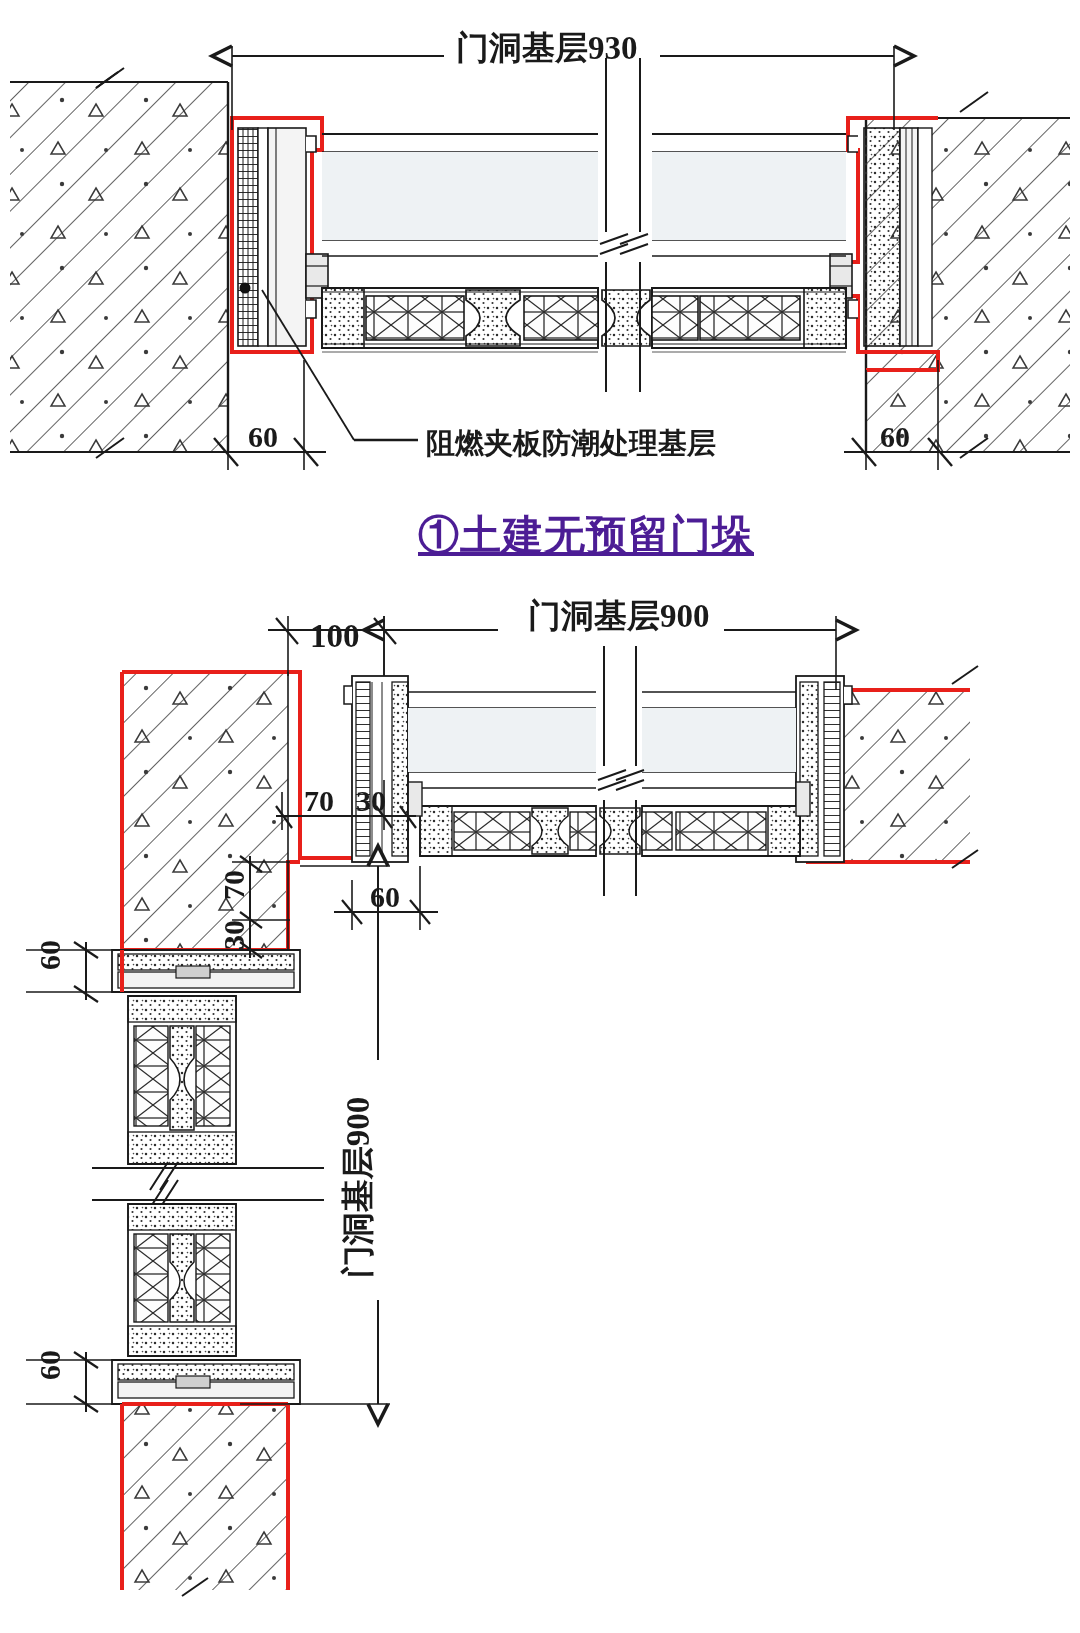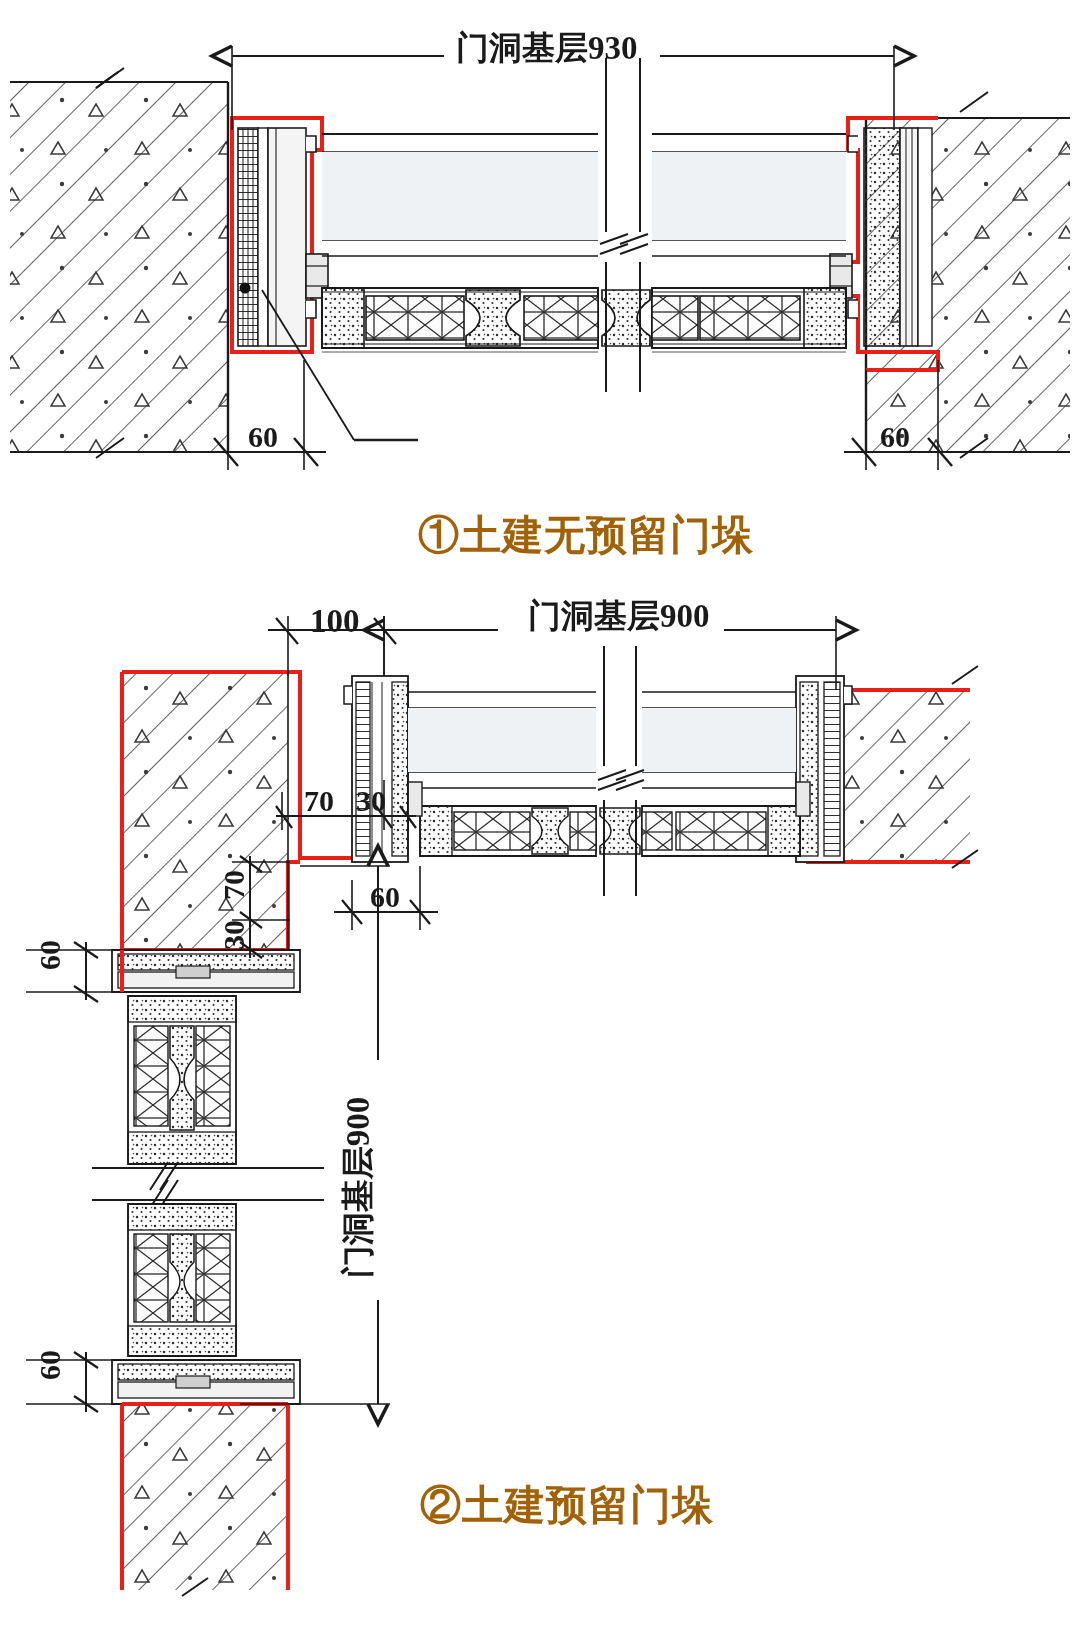--- a/index.html
+++ b/index.html
@@ -4,22 +4,22 @@
 <style>
   html,body{margin:0;padding:0;background:#ffffff;}
   body{width:1080px;height:1633px;position:relative;overflow:hidden;
        font-family:"Liberation Serif","DejaVu Serif",serif;color:#111;}
   .canvas{position:absolute;inset:0;}
   svg.layer{position:absolute;left:0;top:0;width:1080px;height:1633px;}
   .lbl{position:absolute;white-space:nowrap;font-family:"Liberation Serif","DejaVu Serif",serif;color:#1a1a1a;}
   .dim{font-size:30px;font-weight:600;letter-spacing:0px;}
   .dimbig{font-size:33px;font-weight:600;}
   .note{font-size:29px;font-weight:700;}
-  .cap{position:absolute;white-space:nowrap;color:#a16207;font-weight:800;font-size:41px;
-       font-family:"Liberation Serif","DejaVu Serif",serif;letter-spacing:1px;}
+  .cap{position:absolute;white-space:nowrap;color:#4c1d95;font-weight:800;font-size:41px;
+       font-family:"Liberation Serif","DejaVu Serif",serif;letter-spacing:1px;text-decoration:underline;}
   .rot90{transform-origin:center center;transform:rotate(-90deg);}
 </style>
 </head>
 <body>
 
 <div class="canvas">
 
 <svg class="layer" viewBox="0 0 1080 1633">
   <defs>
 
@@ -367,38 +367,38 @@
     </g>
   </g>
 </svg>
 
 <div class="lbl dimbig" style="left:456px;top:14px;margin-top:12px;">门洞基层930</div>
 
 <div class="lbl dim" style="left:248px;top:420px;">60</div>
 
 <div class="lbl dim" style="left:880px;top:420px;">60</div>
 
+<div class="lbl note" style="left:426px;top:424px;">阻燃夹板防潮处理基层</div>
 
 <div class="cap" style="left:418px;top:508px;">①土建无预留门垛</div>
 
-<div class="lbl dimbig" style="left:310px;top:603px;">100</div>
+<div class="lbl dimbig" style="left:310px;top:618px;">100</div>
 
 <div class="lbl dimbig" style="left:528px;top:594px;">门洞基层900</div>
 
 <div class="lbl dim" style="left:304px;top:784px;">70</div>
 
 <div class="lbl dim" style="left:356px;top:784px;">30</div>
 
 <div class="lbl dim rot90" style="left:212px;top:868px;width:44px;text-align:center;">70</div>
 
 <div class="lbl dim rot90" style="left:212px;top:918px;width:44px;text-align:center;">30</div>
 
 <div class="lbl dim" style="left:370px;top:880px;">60</div>
 
 <div class="lbl dim rot90" style="left:28px;top:938px;width:44px;text-align:center;">60</div>
 
 <div class="lbl dim rot90" style="left:28px;top:1348px;width:44px;text-align:center;">60</div>
 
 <div class="lbl dimbig rot90" style="left:248px;top:1165px;width:220px;text-align:center;">门洞基层900</div>
 
-<div class="cap" style="left:420px;top:1478px;">②土建预留门垛</div>
 
 </div>
 
 </body></html>

